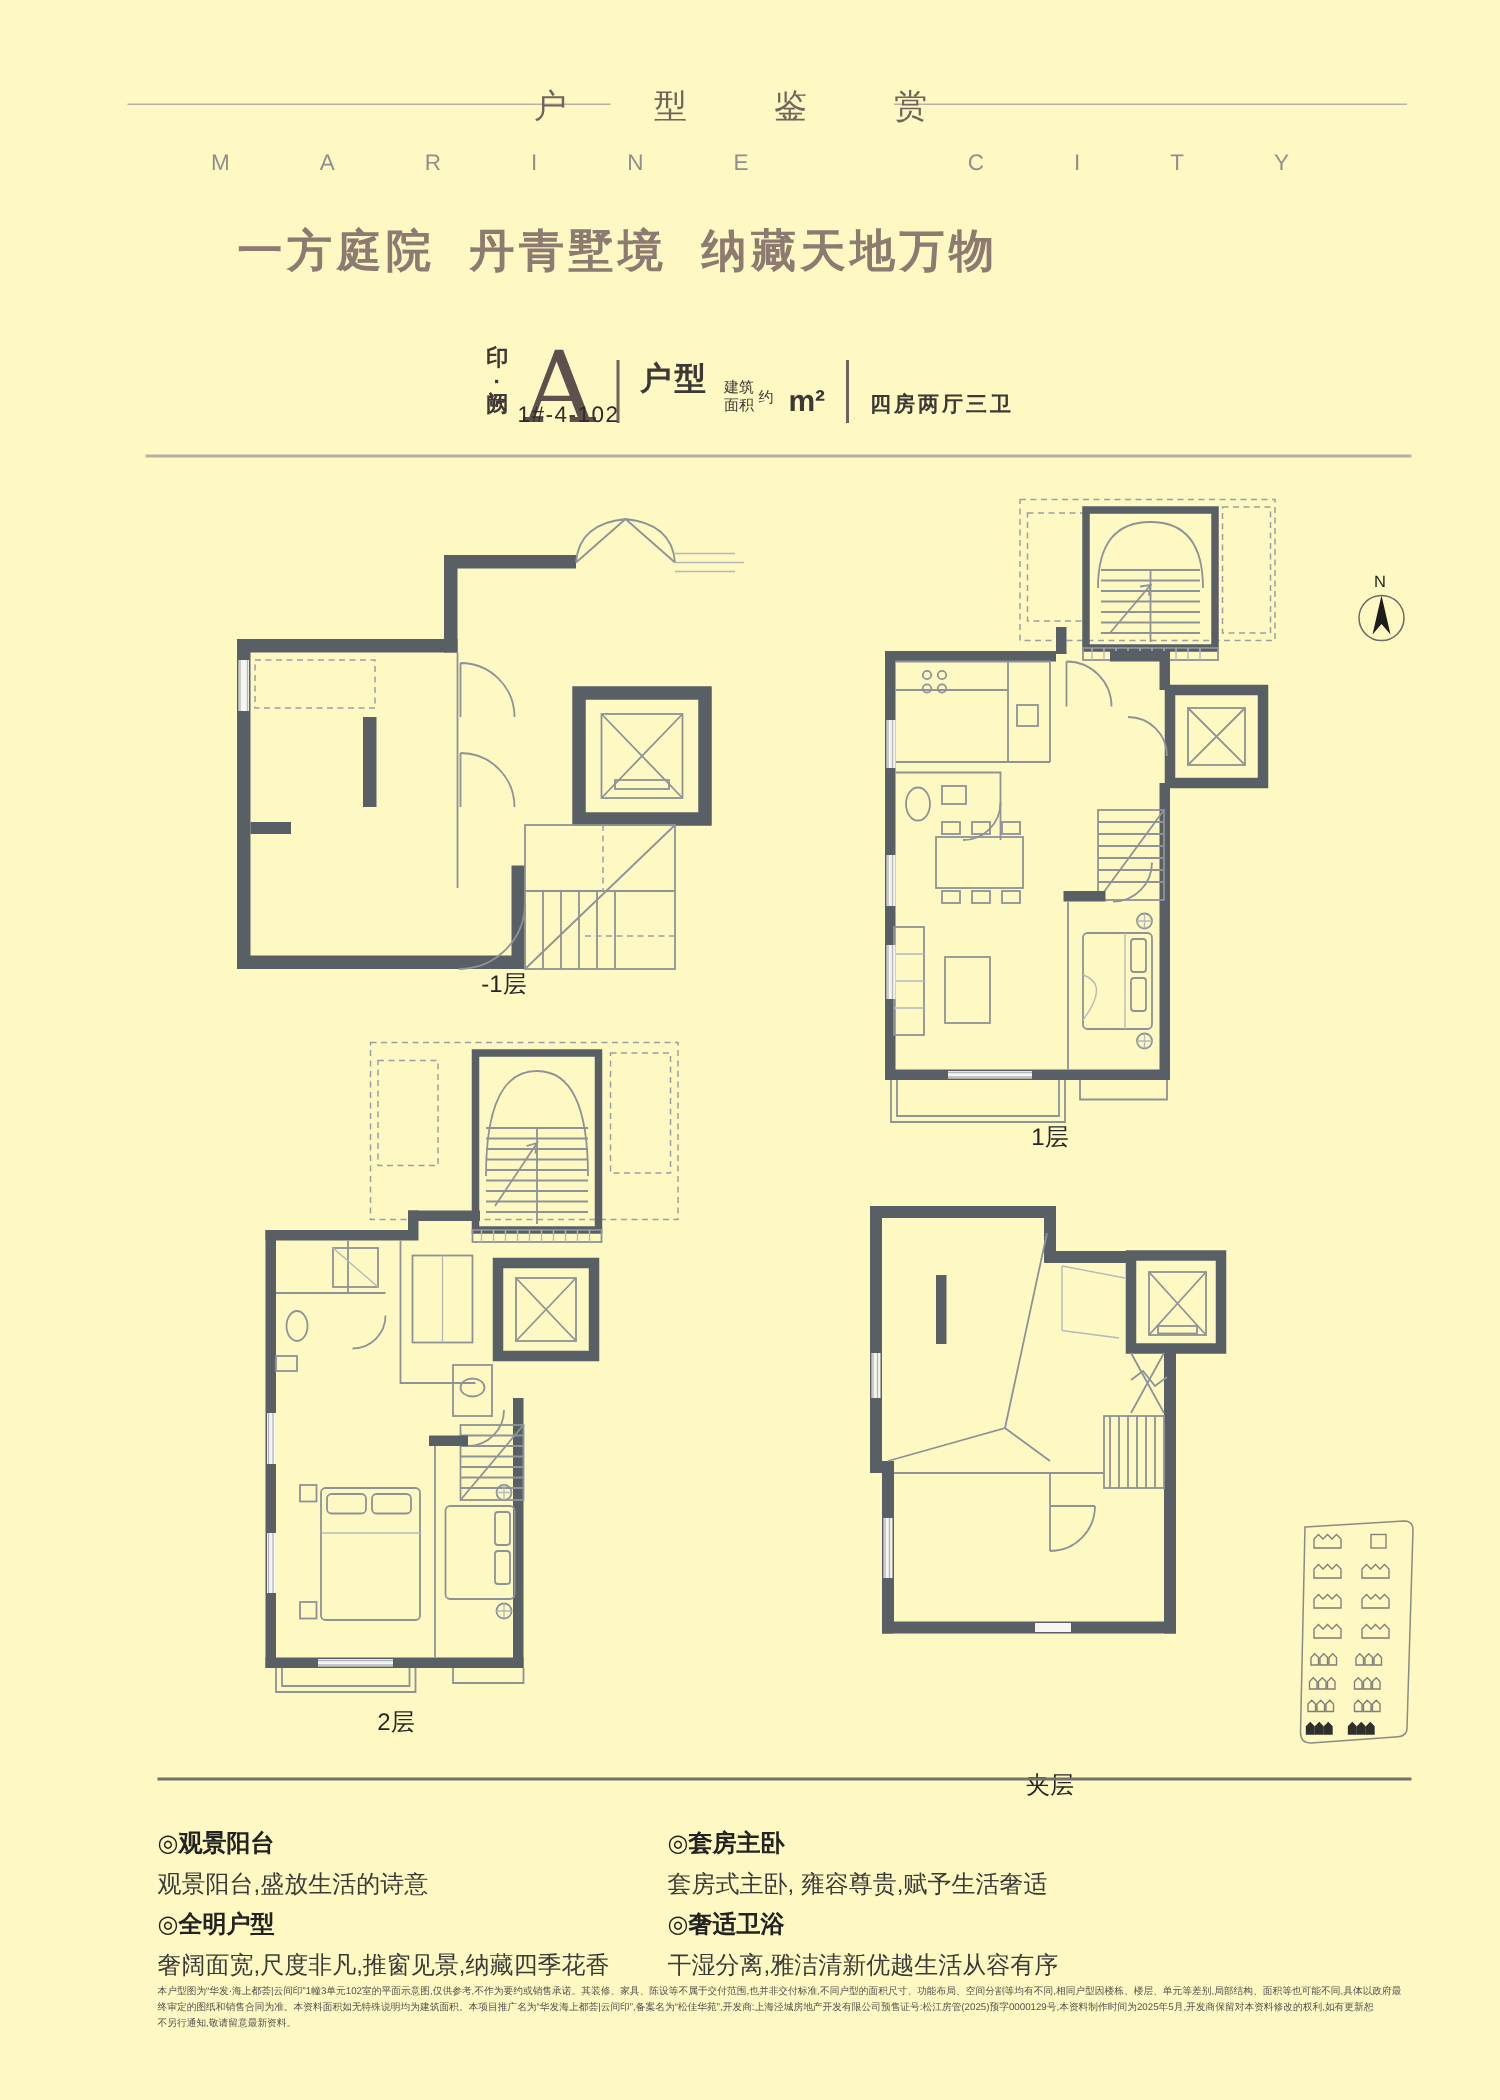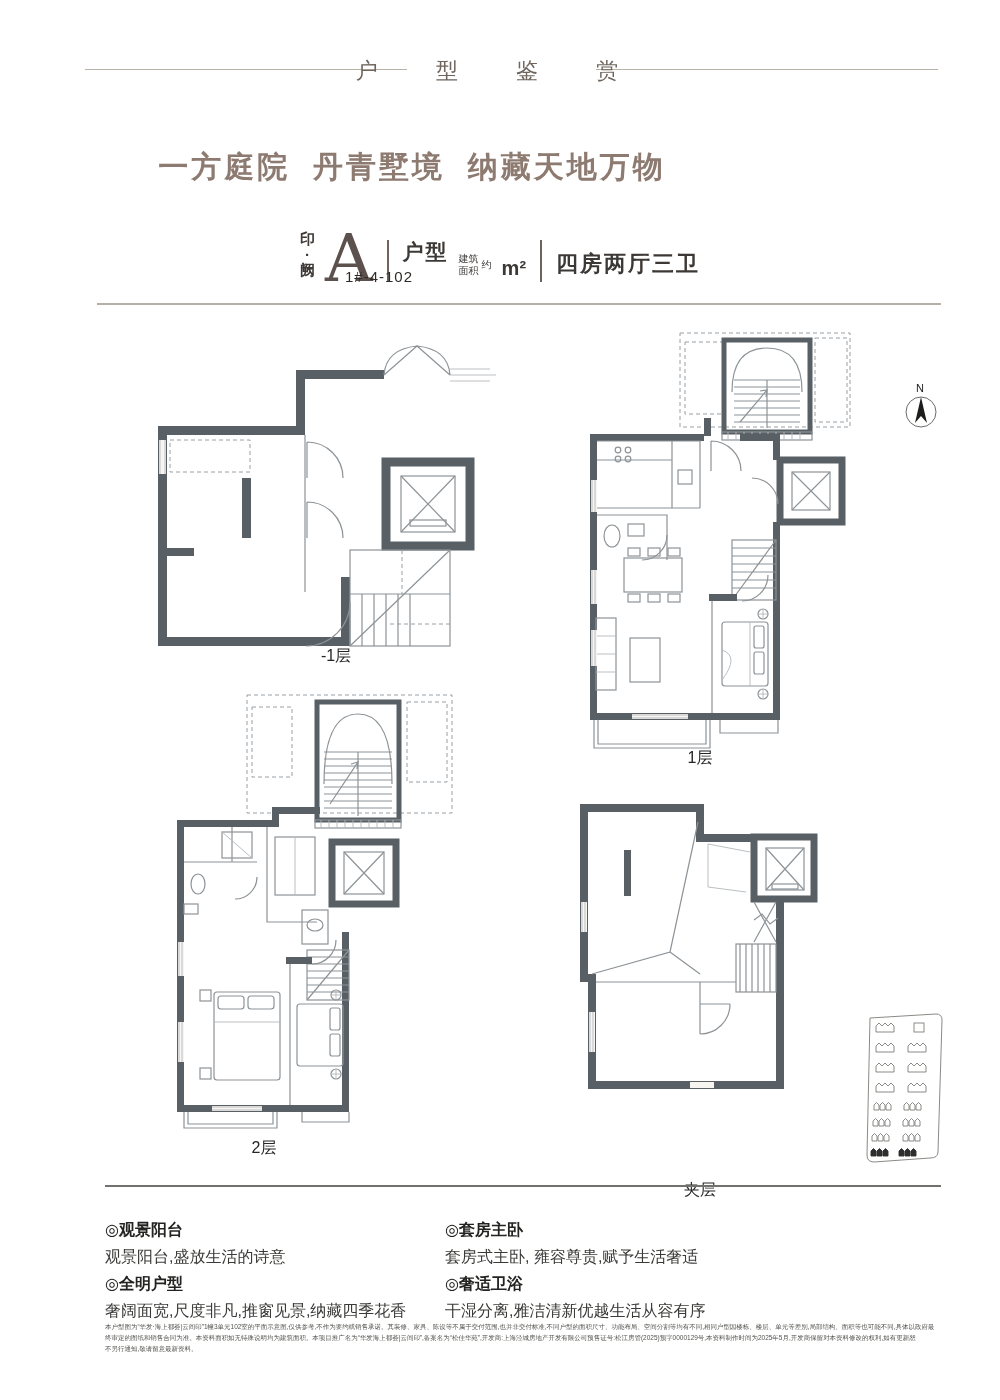--- a/index.html
+++ b/index.html
@@ -1,16 +1,16 @@
 <!DOCTYPE html>
 <html><head>
 <meta charset="utf-8">
 <style>
   html,body{margin:0;padding:0;background:#e8e7e3;}
-  .page{position:relative;width:1000px;height:1400px;background:#ffffff;overflow:hidden;
+  .page{position:relative;width:1000px;height:1400px;background:#fef9c3;overflow:hidden;
         font-family:"Liberation Sans","DejaVu Sans",sans-serif;color:#2f2f2d;}
   .abs{position:absolute;}
   
   .hline{position:absolute;height:1px;background:#b7b1a8;}
   .htitle{position:absolute;left:0;width:1000px;text-align:center;font-size:22px;
           letter-spacing:26px;color:#6f655d;white-space:pre;}
   .marine{position:absolute;left:50%;transform:translateX(-50%);white-space:nowrap;
           font-size:15px;letter-spacing:60px;word-spacing:22px;color:#8f8f8b;padding-left:60px;}
   .slogan{position:absolute;left:0;width:824px;text-align:center;font-size:30px;font-weight:bold;
           letter-spacing:3px;color:#8d7a70;white-space:pre;}
@@ -22,21 +22,21 @@
   .bigA{font-family:"DejaVu Serif","Liberation Serif",serif;font-size:66px;line-height:.92;
         color:#5d514d;margin-bottom:2px;}
   .vbar{width:2px;height:42px;background:#6e635d;margin:0 14px 10px 14px;}
   .tlabel{font-size:21px;font-weight:600;color:#3c3835;margin-bottom:26px;letter-spacing:2px;}
   .aprefix{display:flex;align-items:center;margin:0 6px 16px 10px;color:#3c3835;}
   .aprefix .col{display:flex;flex-direction:column;font-size:10px;line-height:1.15;}
   .aprefix .approx{font-size:10px;margin-left:3px;}
   .bigNum{font-family:"DejaVu Serif","Liberation Serif",serif;font-size:62px;line-height:.92;
           color:#5d514d;margin-bottom:2px;letter-spacing:1px;}
   .m2{font-size:20px;font-weight:600;color:#3c3835;margin:0 0 12px 4px;}
-  .rooms{font-size:22px;font-weight:600;color:#3c3835;margin-bottom:13px;letter-spacing:2px;}
+  .rooms{font-size:14px;font-weight:600;color:#3c3835;margin-bottom:13px;letter-spacing:2px;}
   .unitnum{position:absolute;left:345px;top:268px;font-size:15px;color:#2f2b29;letter-spacing:1px;}
   .divider{position:absolute;background:#b4afa7;}
   
   .plabel{position:absolute;width:80px;text-align:center;font-size:16px;color:#262626;}
   .note{position:absolute;font-size:15px;color:#262626;line-height:27px;}
   
   .fcol{position:absolute;}
   .ftitle{font-size:16px;font-weight:600;color:#232321;line-height:27px;}
   .fdesc{font-size:16px;color:#3a3a38;line-height:27px;}
   
@@ -53,20 +53,21 @@
   .compassN{position:absolute;font-size:11px;color:#1c1c1c;}
 </style>
 </head>
 <body>
 
 <div class="page">
 
   <div class="hline" style="left:85px;top:69px;width:322px;"></div>
   <div class="hline" style="left:596px;top:69px;width:342px;"></div>
   <div class="htitle" style="top:56px;">户 型 鉴 赏</div>
+  <div class="marine" style="top:100px;">MARINE CITY</div>
 
   <div class="slogan" style="top:147px;">一方庭院  丹青墅境  纳藏天地万物</div>
 
   <div class="unit-row">
     <div class="seal">印
 ·
 阙</div>
     <div class="bigA">A</div>
     <div class="vbar"></div>
     <div class="tlabel">户型</div>

